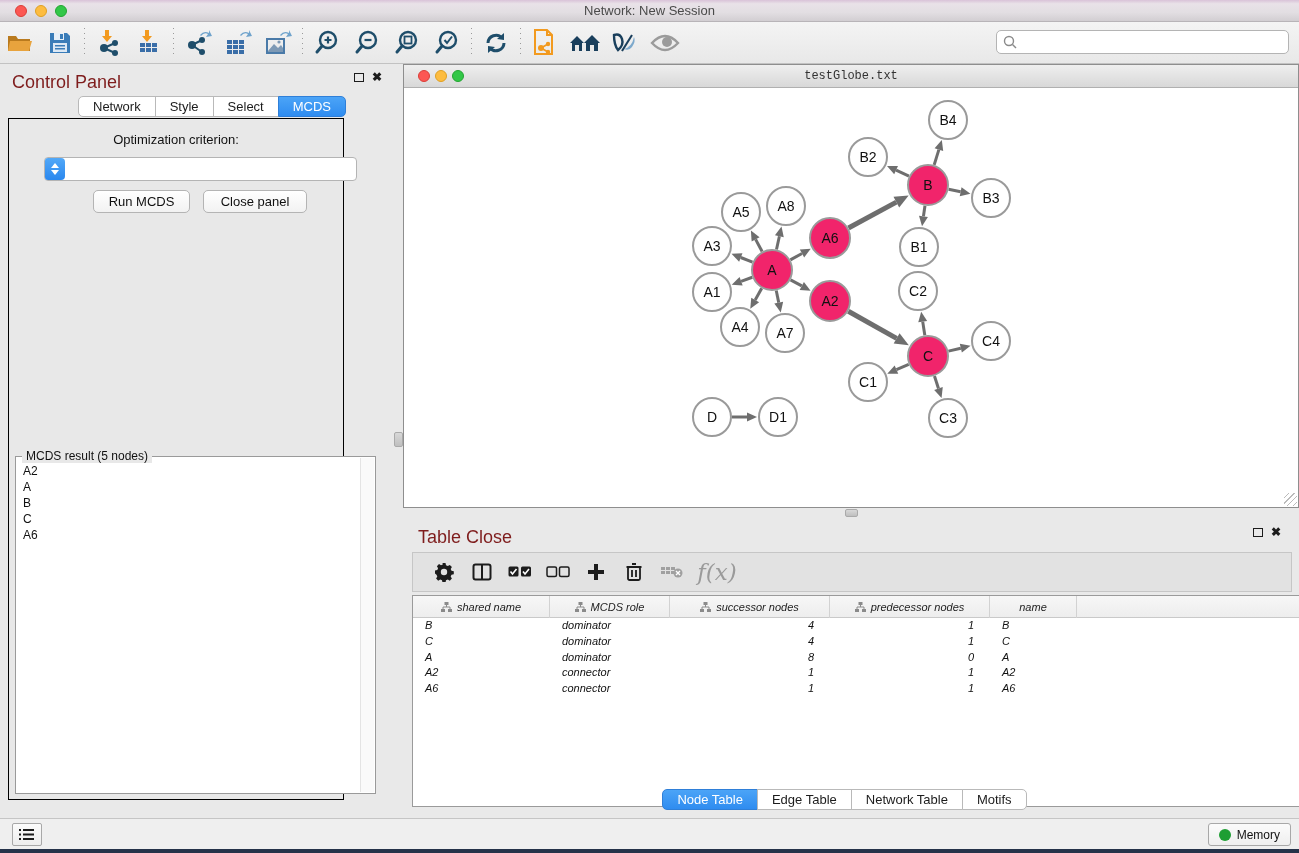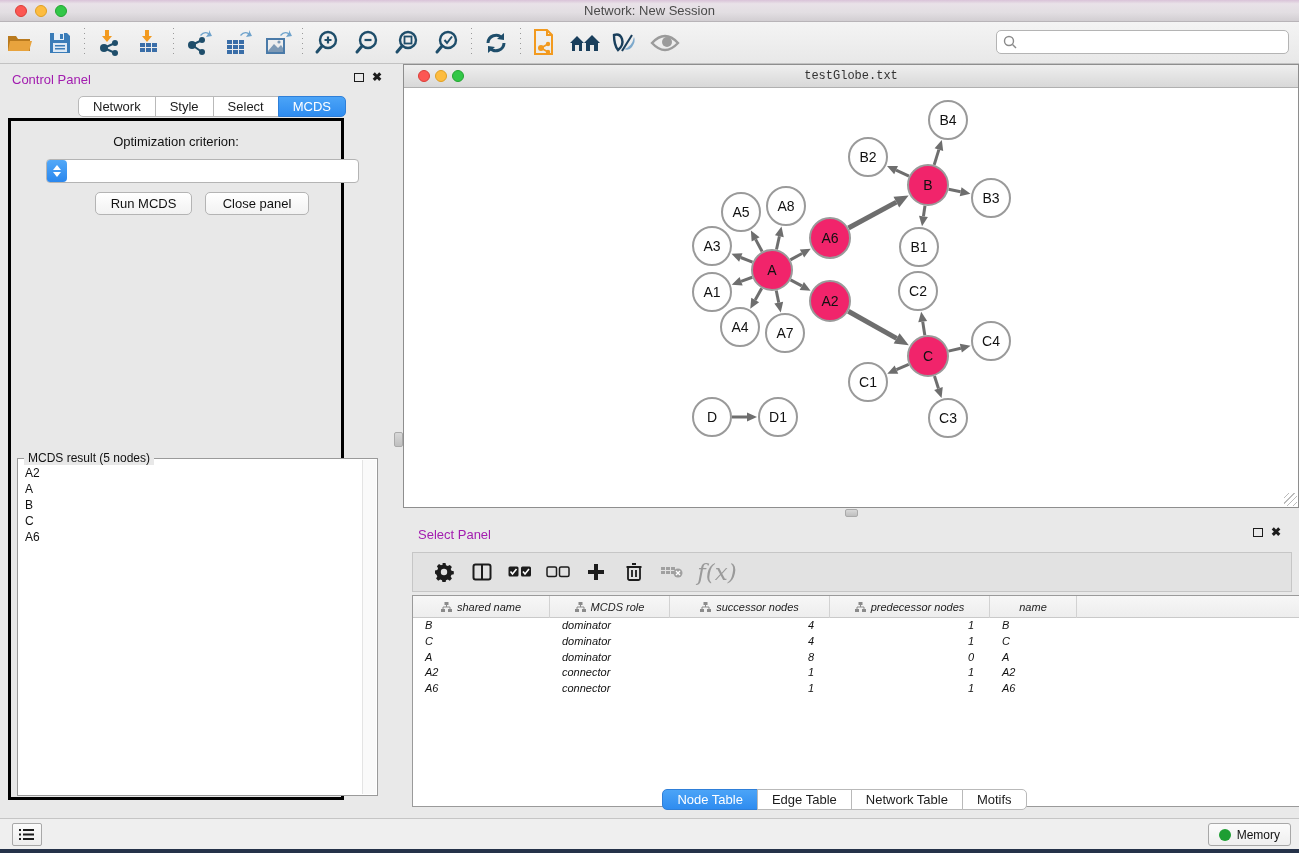--- a/index.html
+++ b/index.html
@@ -22,34 +22,34 @@
   .tb-sep { width:1px; height:30px; margin:0 4px;
     background-image:linear-gradient(#9a9a9a 30%, transparent 0); background-size:1px 5px; }
   .searchbox { position:absolute; right:10px; top:8px; width:293px; height:24px;
     background:#fff; border:1px solid #b4b4b4; border-radius:5px;
     display:flex; align-items:center; padding:0 6px; }
   .searchbox input { border:none; outline:none; flex:1; font-size:12px; margin-left:5px;
     font-family:"Liberation Sans", sans-serif; background:transparent; }
 
   
   .cpanel { left:0; top:64px; width:390px; height:754px; background:#e9e9e9; }
-  .panel-title { font-size:13px; color:#a21caf; }
+  .panel-title { font-size:18px; color:#7f1d1d; }
   .panel-icons { position:absolute; right:8px; top:8px; display:flex; gap:8px; align-items:center; }
   .float-box { width:10px; height:9px; border:1.5px solid #1c1c1c; }
   .close-x { font-size:12px; font-weight:bold; color:#1c1c1c; line-height:10px; }
 
   .seg-tabs { display:flex; }
   .seg-tab { height:21px; line-height:19px; padding:0 14px; font-size:13px; color:#1c1c1c;
     background:#fff; border:1px solid #b9b9b9; margin-left:-1px; }
   .seg-tab:first-child { border-radius:5px 0 0 5px; margin-left:0; }
   .seg-tab:last-child { border-radius:0 5px 5px 0; }
   .seg-tab.sel { background:linear-gradient(#4ba4f7,#2f8cf0); color:#fff; border-color:#2f7fd8; }
 
   .cpanel-content { left:8px; top:54px; width:336px; height:682px;
-    background:#e8e8e8; border:3px solid #000000; }
+    background:#e8e8e8; border:1px solid #000000; }
   .opt-label { width:100%; text-align:center; font-size:13px; color:#111; }
   .dropdown { display:flex; align-items:stretch; background:#fff; border:1px solid #b4b4b4;
     border-radius:4px; height:24px; overflow:hidden; }
   .dropdown .dd-text { flex:1; font-size:13px; line-height:22px; padding-left:8px; color:#111; }
   .dd-stepper { width:20px; background:linear-gradient(#52a8f8,#2a87ee); border-radius:0 4px 4px 0;
     display:flex; flex-direction:column; align-items:center; justify-content:center; gap:2px; }
   .tri-up { width:0; height:0; border-left:4px solid transparent; border-right:4px solid transparent; border-bottom:5px solid #fff; }
   .tri-dn { width:0; height:0; border-left:4px solid transparent; border-right:4px solid transparent; border-top:5px solid #fff; }
   .mac-btn { height:23px; background:linear-gradient(#ffffff,#f2f2f2); border:1px solid #b4b4b4;
     border-radius:5px; font-size:13px; color:#111; padding:0 14px;
@@ -401,21 +401,21 @@
         <circle cx="374" cy="329" r="19" fill="#ffffff" stroke="#9a9a9a" stroke-width="2"></circle>
         <text x="374" y="334" text-anchor="middle" font-size="14" fill="#111111" font-family="Liberation Sans, sans-serif">D1</text>
         <circle cx="544" cy="330" r="19" fill="#ffffff" stroke="#9a9a9a" stroke-width="2"></circle>
         <text x="544" y="335" text-anchor="middle" font-size="14" fill="#111111" font-family="Liberation Sans, sans-serif">C3</text>
       </svg>
   </div>
   <div class="resize-grip"></div>
 </div>
 
 <div class="abs tpanel">
-  <div class="panel-title" style="position:absolute;left:28px;top:6px;">Select Panel</div>
+  <div class="panel-title" style="position:absolute;left:28px;top:6px;">Table Close</div>
   <div class="panel-icons" style="right:18px;top:6px;">
     <span class="float-box"></span>
     <span class="close-x">✖</span>
   </div>
 
   <div class="tpanel-toolbar">
     <div class="tp-btn">
       <svg width="20" height="20" viewBox="0 0 20 20">
         <path fill="#1c1c1c" d="M8.5 1 h3 l.5 2.3 1.8.8 2-1.2 2.1 2.1-1.2 2 .8 1.8 2.3.5 v3 l-2.3.5-.8 1.8 1.2 2-2.1 2.1-2-1.2-1.8.8-.5 2.3 h-3 l-.5-2.3-1.8-.8-2 1.2-2.1-2.1 1.2-2-.8-1.8L1 11.5 v-3 l2.3-.5.8-1.8-1.2-2 2.1-2.1 2 1.2 1.8-.8 Z"></path>
         <circle cx="10" cy="10" r="3.2" fill="#e2e2e2"></circle>

